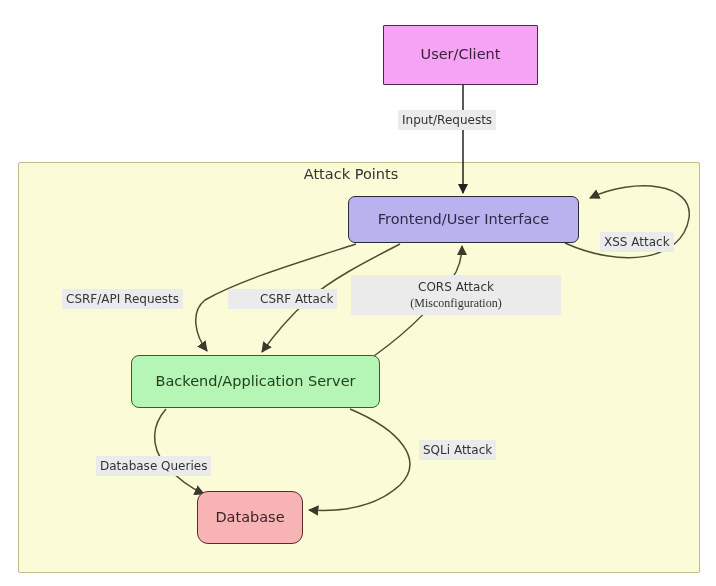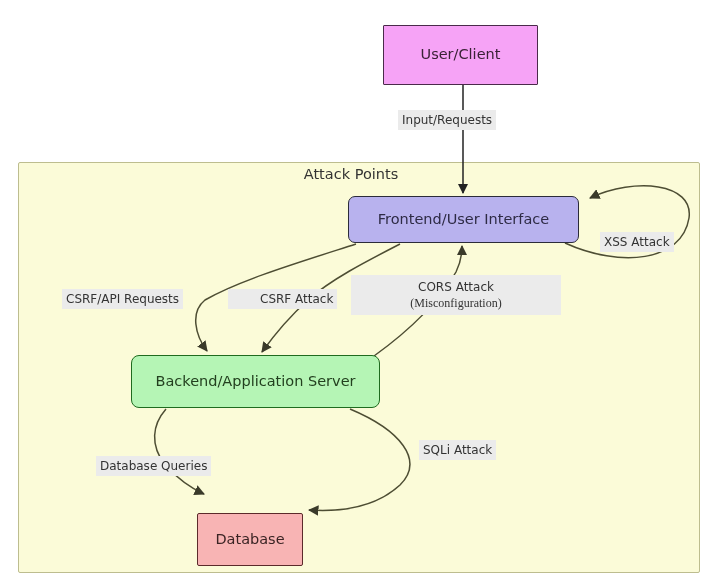--- a/index.html
+++ b/index.html
@@ -93,24 +93,23 @@
     color: #23401f;
     font-size: 14.5px;
   }
   #node-database {
     left: 197px;
     top: 491px;
     width: 106px;
     height: 53px;
     background: #f8b4b4;
     border: 1.8px solid #5b2a2a;
-    border-radius: 2px;
+    border-radius: 11px;
     color: #3b2424;
     font-size: 14.5px;
-    margin-top: 22px;
   }
   
   .edge-label {
     position: absolute;
     background: #ebebeb;
     color: #333333;
     font-size: 12px;
     line-height: 1.35;
     padding: 2px 4px;
     text-align: center;

